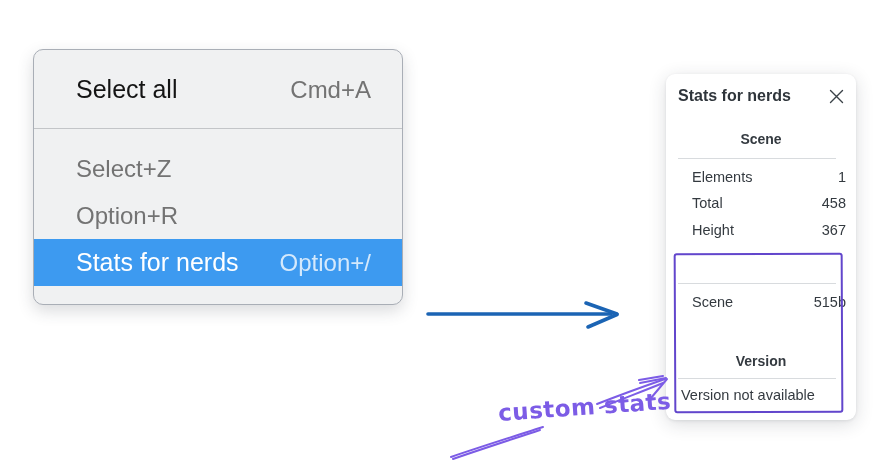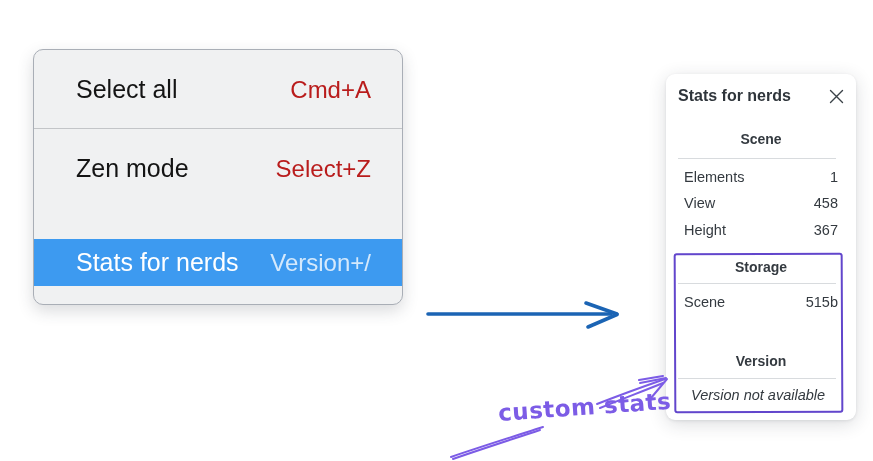--- a/index.html
+++ b/index.html
@@ -23,44 +23,44 @@
     border-radius:10px;
     box-shadow:0 6px 16px rgba(50,55,65,.18);
   }
   .menu-group-top{padding:16px 0 15px 0;}
   .menu-group-bottom{padding:16px 0 18px 0;}
   .menu-divider{height:0;border-top:1.5px solid #c3c5c8;}
   .menu-item{
     height:47px;display:flex;align-items:center;justify-content:space-between;
     padding:0 31px 0 42px;font-size:25px;color:#141414;
   }
-  .menu-item .mi-shortcut{color:#b91c1c;font-size:24px;}
+  .menu-item .mi-shortcut{color:#737373;font-size:24px;}
   .menu-item.highlighted{background:var(--highlight);color:#fff;}
   .menu-item.highlighted .mi-shortcut{color:rgba(255,255,255,.78);}
 
   
   .stats-panel{
     position:absolute;left:666px;top:74px;width:190px;height:346px;
     background:#fff;border-radius:9px;
     box-shadow:0 4px 18px rgba(40,45,55,.16), 0 1px 3px rgba(40,45,55,.10);
     color:var(--panel-text);
   }
   .panel-title{position:absolute;left:12px;top:13px;font-size:16px;font-weight:bold;color:#2f353b;}
   .panel-close{
     position:absolute;right:9px;top:11px;width:22px;height:22px;
     background:none;border:none;cursor:pointer;display:flex;align-items:center;justify-content:center;
   }
   .section-heading{position:absolute;left:0;width:100%;text-align:center;font-size:14px;font-weight:bold;}
   .p-divider{position:absolute;left:12px;width:158px;border-top:1px solid #d8dbde;}
   .stat-row{
-    position:absolute;left:4px;width:100%;height:20px;
+    position:absolute;left:12px;width:100%;height:20px;
     padding:0 22px 0 14px;display:flex;justify-content:space-between;align-items:center;
     font-size:14.5px;
   }
-  .stat-note{position:absolute;left:25px;top:313px;font-size:14.5px;font-style:italic;}
+  .stat-note{position:absolute;left:15px;top:313px;font-size:14.5px;}
 
   
   .annotation-box{
     position:absolute;left:8px;top:179px;width:169px;height:160px;
     border:2px solid var(--violet-box);border-radius:3px;
     transform:rotate(-.25deg);
   }
 
   
   .annotation-layer{position:absolute;left:0;top:0;width:873px;height:461px;pointer-events:none;}
@@ -79,28 +79,28 @@
   <div class="context-menu">
     <div class="menu-group-top">
       <div class="menu-item">
         <span class="mi-label">Select all</span>
         <span class="mi-shortcut">Cmd+A</span>
       </div>
     </div>
     <div class="menu-divider"></div>
     <div class="menu-group-bottom">
       <div class="menu-item">
-        <span class="mi-label">Zen mode</span>
         <span class="mi-shortcut">Select+Z</span>
       </div>
       <div class="menu-item">
+        <span class="mi-shortcut">Option+R</span>
       </div>
       <div class="menu-item highlighted">
         <span class="mi-label">Stats for nerds</span>
-        <span class="mi-shortcut">Version+/</span>
+        <span class="mi-shortcut">Option+/</span>
       </div>
     </div>
   </div>
 
   <svg class="annotation-layer" viewBox="0 0 873 461">
     <g stroke="#1b64b4" stroke-width="3.6" fill="none" stroke-linecap="round">
       <path d="M428 314 L611 314"></path>
       <path d="M586 303 L617 314"></path>
       <path d="M588 327 L617 314.5"></path>
     </g>
@@ -114,29 +114,28 @@
       </svg>
     </button>
 
     <div class="section-heading" style="top:57px">Scene</div>
     <div class="p-divider" style="top:84px"></div>
     <div class="stat-row" style="top:93px">
       <span>Elements</span>
       <span>1</span>
     </div>
     <div class="stat-row" style="top:119px">
-      <span>View</span>
+      <span>Total</span>
       <span>458</span>
     </div>
     <div class="stat-row" style="top:146px">
       <span>Height</span>
       <span>367</span>
     </div>
 
-    <div class="section-heading" style="top:185px">Storage</div>
     <div class="p-divider" style="top:209px"></div>
     <div class="stat-row" style="top:218px">
       <span>Scene</span>
       <span>515b</span>
     </div>
 
     <div class="section-heading" style="top:279px">Version</div>
     <div class="p-divider" style="top:304px"></div>
     <div class="stat-note">Version not available</div>
 

